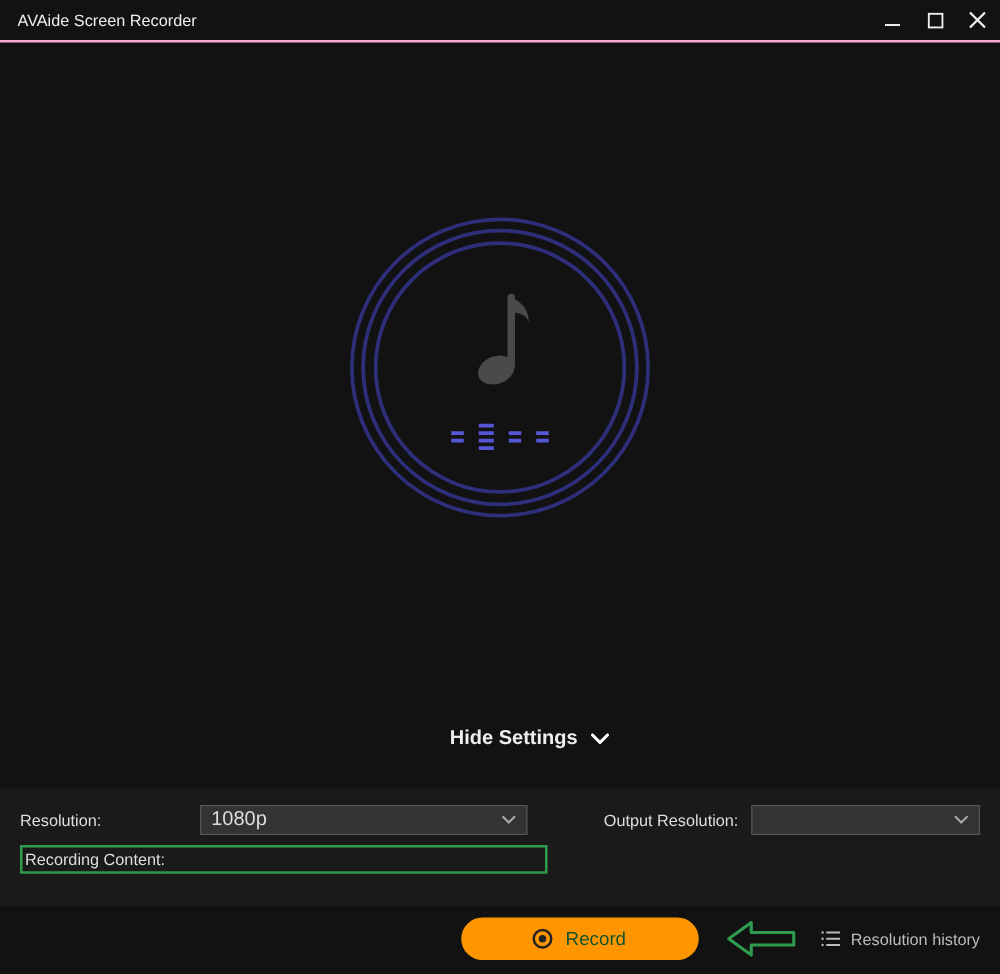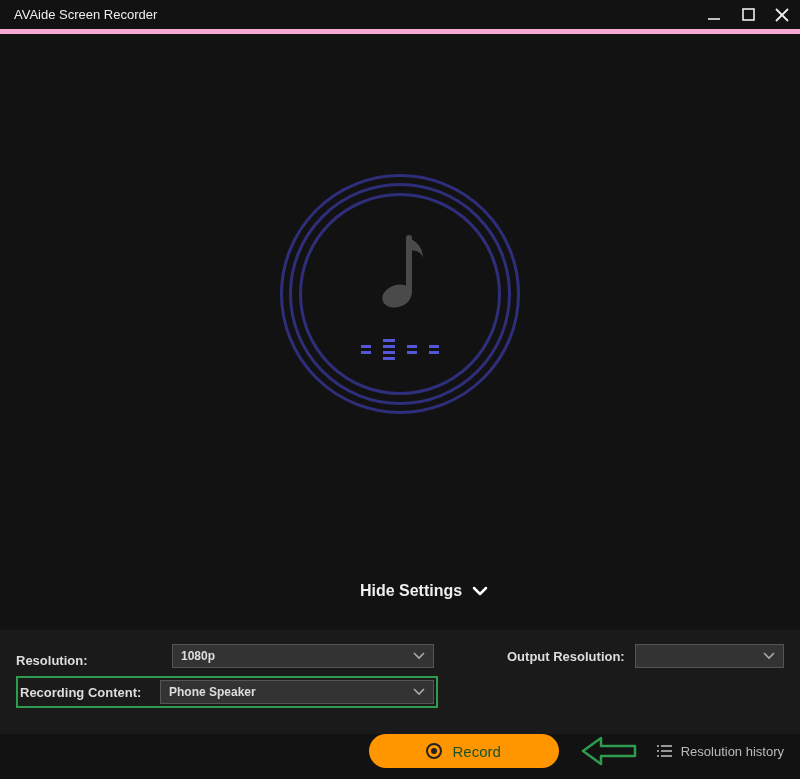--- a/index.html
+++ b/index.html
@@ -10,21 +10,21 @@
     font-family: "Segoe UI", Arial, sans-serif;
     color: #eee;
     overflow: hidden;
     position: relative;
   }
   .titlebar {
     height: 34px;
     display: flex;
     align-items: center;
     padding: 0 10px 0 14px;
-    border-bottom: 5px solid #f9a8d4;
+    border-bottom: 2px solid #f9a8d4;
   }
   .titlebar-title { font-size: 13px; color: #eee; flex: 1; }
   .win-controls { display: flex; gap: 18px; align-items: center; }
   .win-btn { width: 16px; height: 16px; display: flex; align-items: center; justify-content: center; cursor: pointer; }
 
   
   .center-area {
     position: absolute;
     top: 174px;
     left: 0;
@@ -67,30 +67,30 @@
   }
 
   
   .settings {
     position: absolute;
     top: 630px; left: 0; width: 100%;
     background: #1a1a1a;
     padding: 14px 16px 18px 16px;
   }
   .settings-row {
-    display: flex; align-items: flex-end; gap: 26px; margin-bottom: 8px; font-weight: bold;
+    display: flex; align-items: center; gap: 14px; margin-bottom: 8px;
   }
   .label { font-size: 13px; width: 130px; color: #ddd; }
   .select {
     flex: 1;
     height: 24px;
     background: #333;
     border: 1px solid #555;
     color: #ddd;
-    font-size: 12px;
+    font-size: 16px;
     padding: 0 8px;
     display: flex; align-items: center;
     position: relative;
     cursor: pointer;
   }
   .select .value { flex: 1; }
   .select .chev { color: #aaa; }
   .highlight-wrap { border: 2px solid #2e9b4f; padding: 2px; display: flex; align-items: center; gap: 14px; width: 422px; }
 
   .right-group { display: flex; align-items: center; gap: 10px; flex: 1; margin-left: 47px; }
@@ -216,26 +216,20 @@
         <svg class="chev" width="12" height="8" viewBox="0 0 12 8">
             <path d="M1 1 L6 6 L11 1" stroke="#aaa" stroke-width="1.6" fill="none"></path>
           </svg>
       </div>
     </div>
   </div>
 
   <div class="settings-row">
     <div class="highlight-wrap">
       <div class="label" style="width:126px">Recording Content:</div>
-      <div class="select" style="flex:1">
-        <span class="value">Phone Speaker</span>
-        <svg class="chev" width="12" height="8" viewBox="0 0 12 8">
-            <path d="M1 1 L6 6 L11 1" stroke="#aaa" stroke-width="1.6" fill="none"></path>
-          </svg>
-      </div>
     </div>
   </div>
 
 </div>
 
 <div class="bottom-bar">
   <div class="spacer"></div>
   <div class="record-btn">
     <span class="record-dot"></span>
     <span>Record</span>

